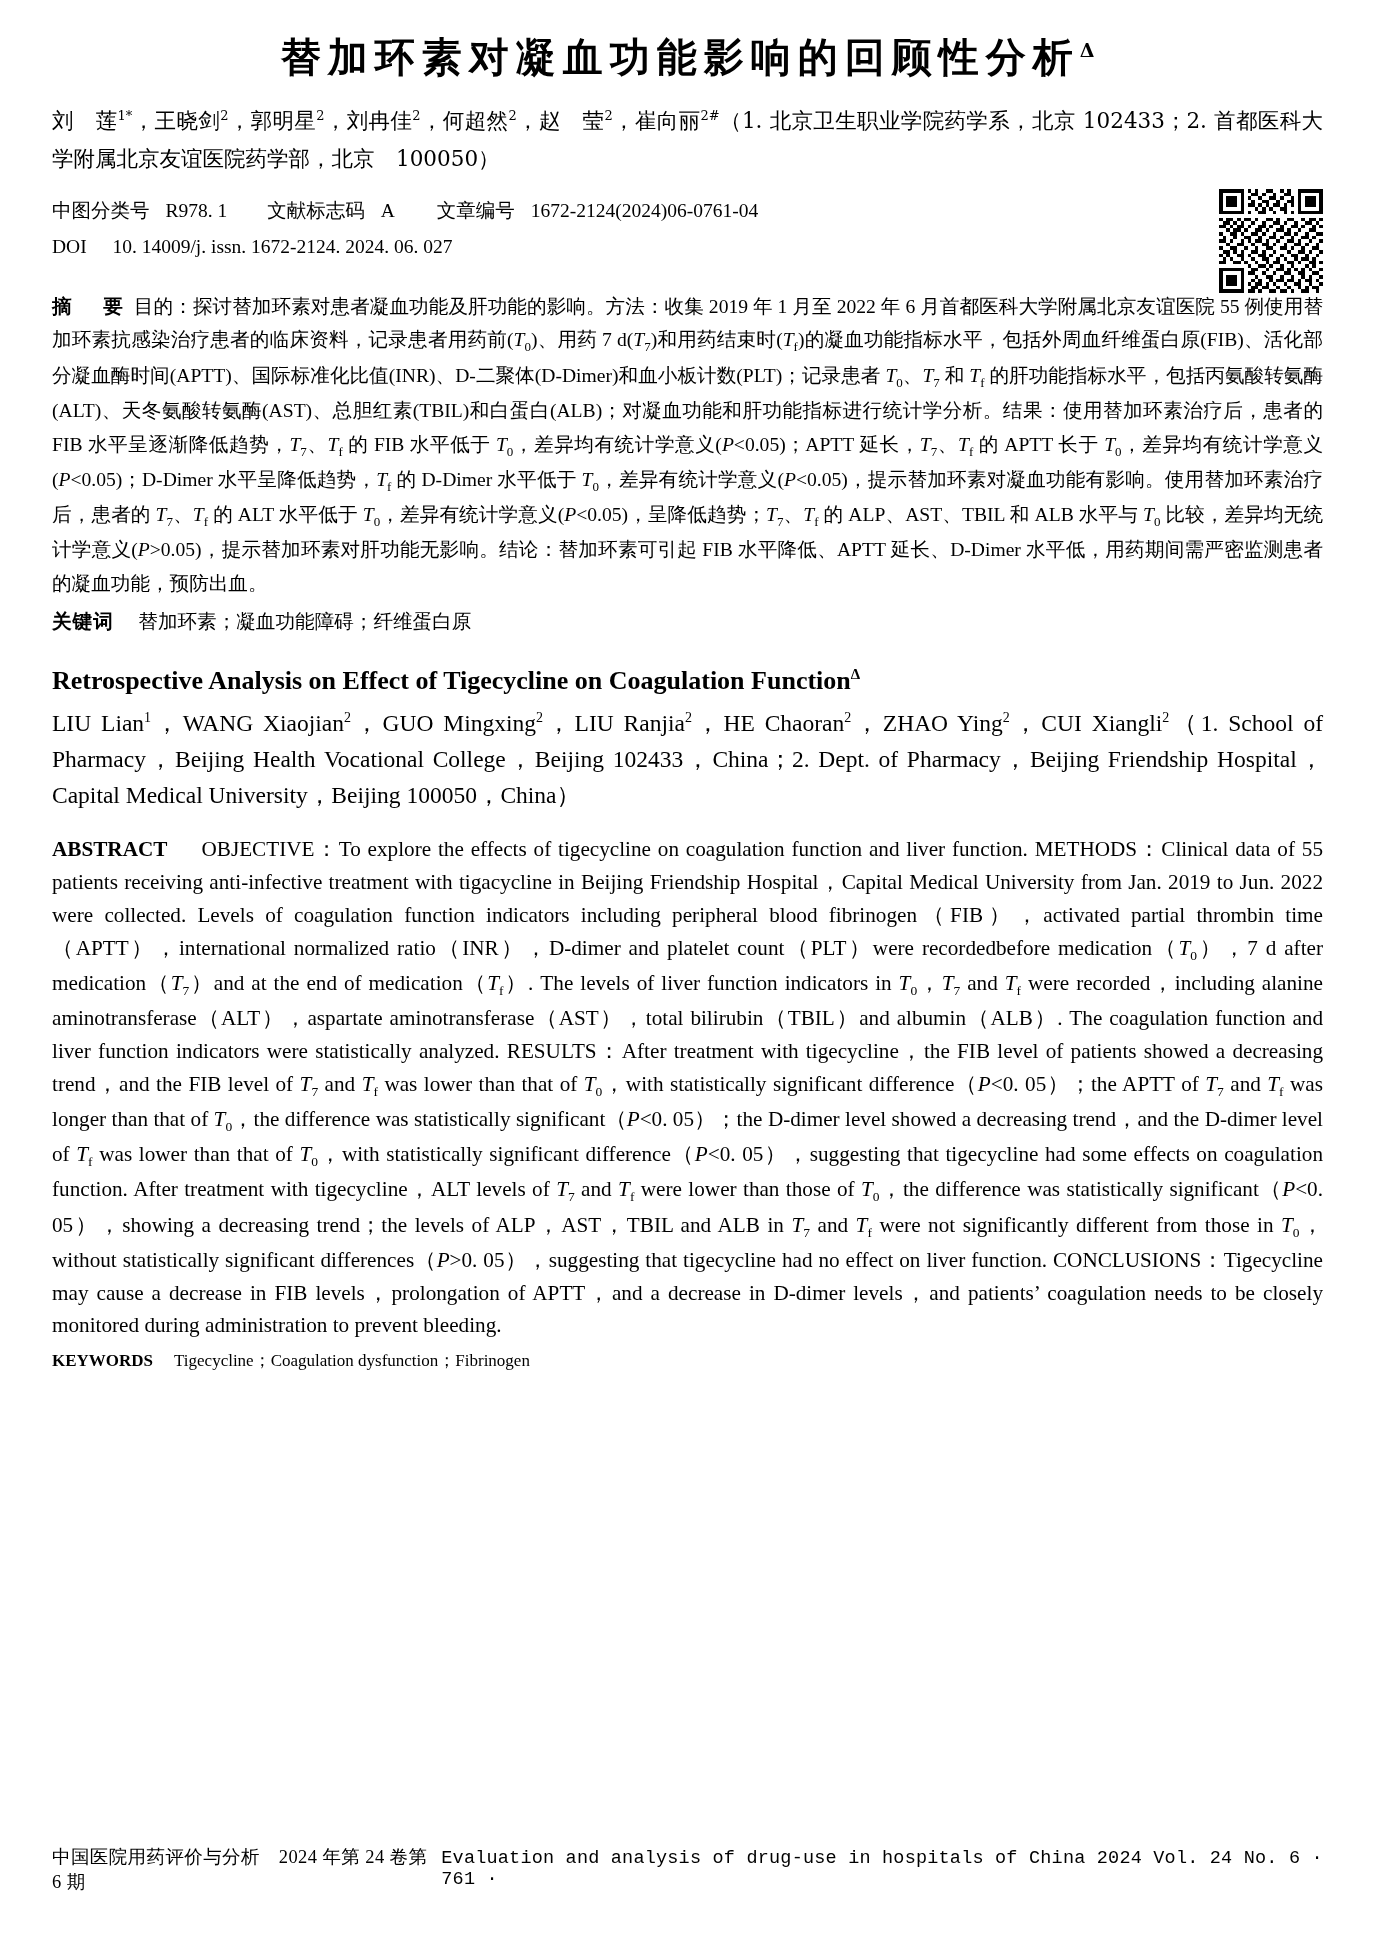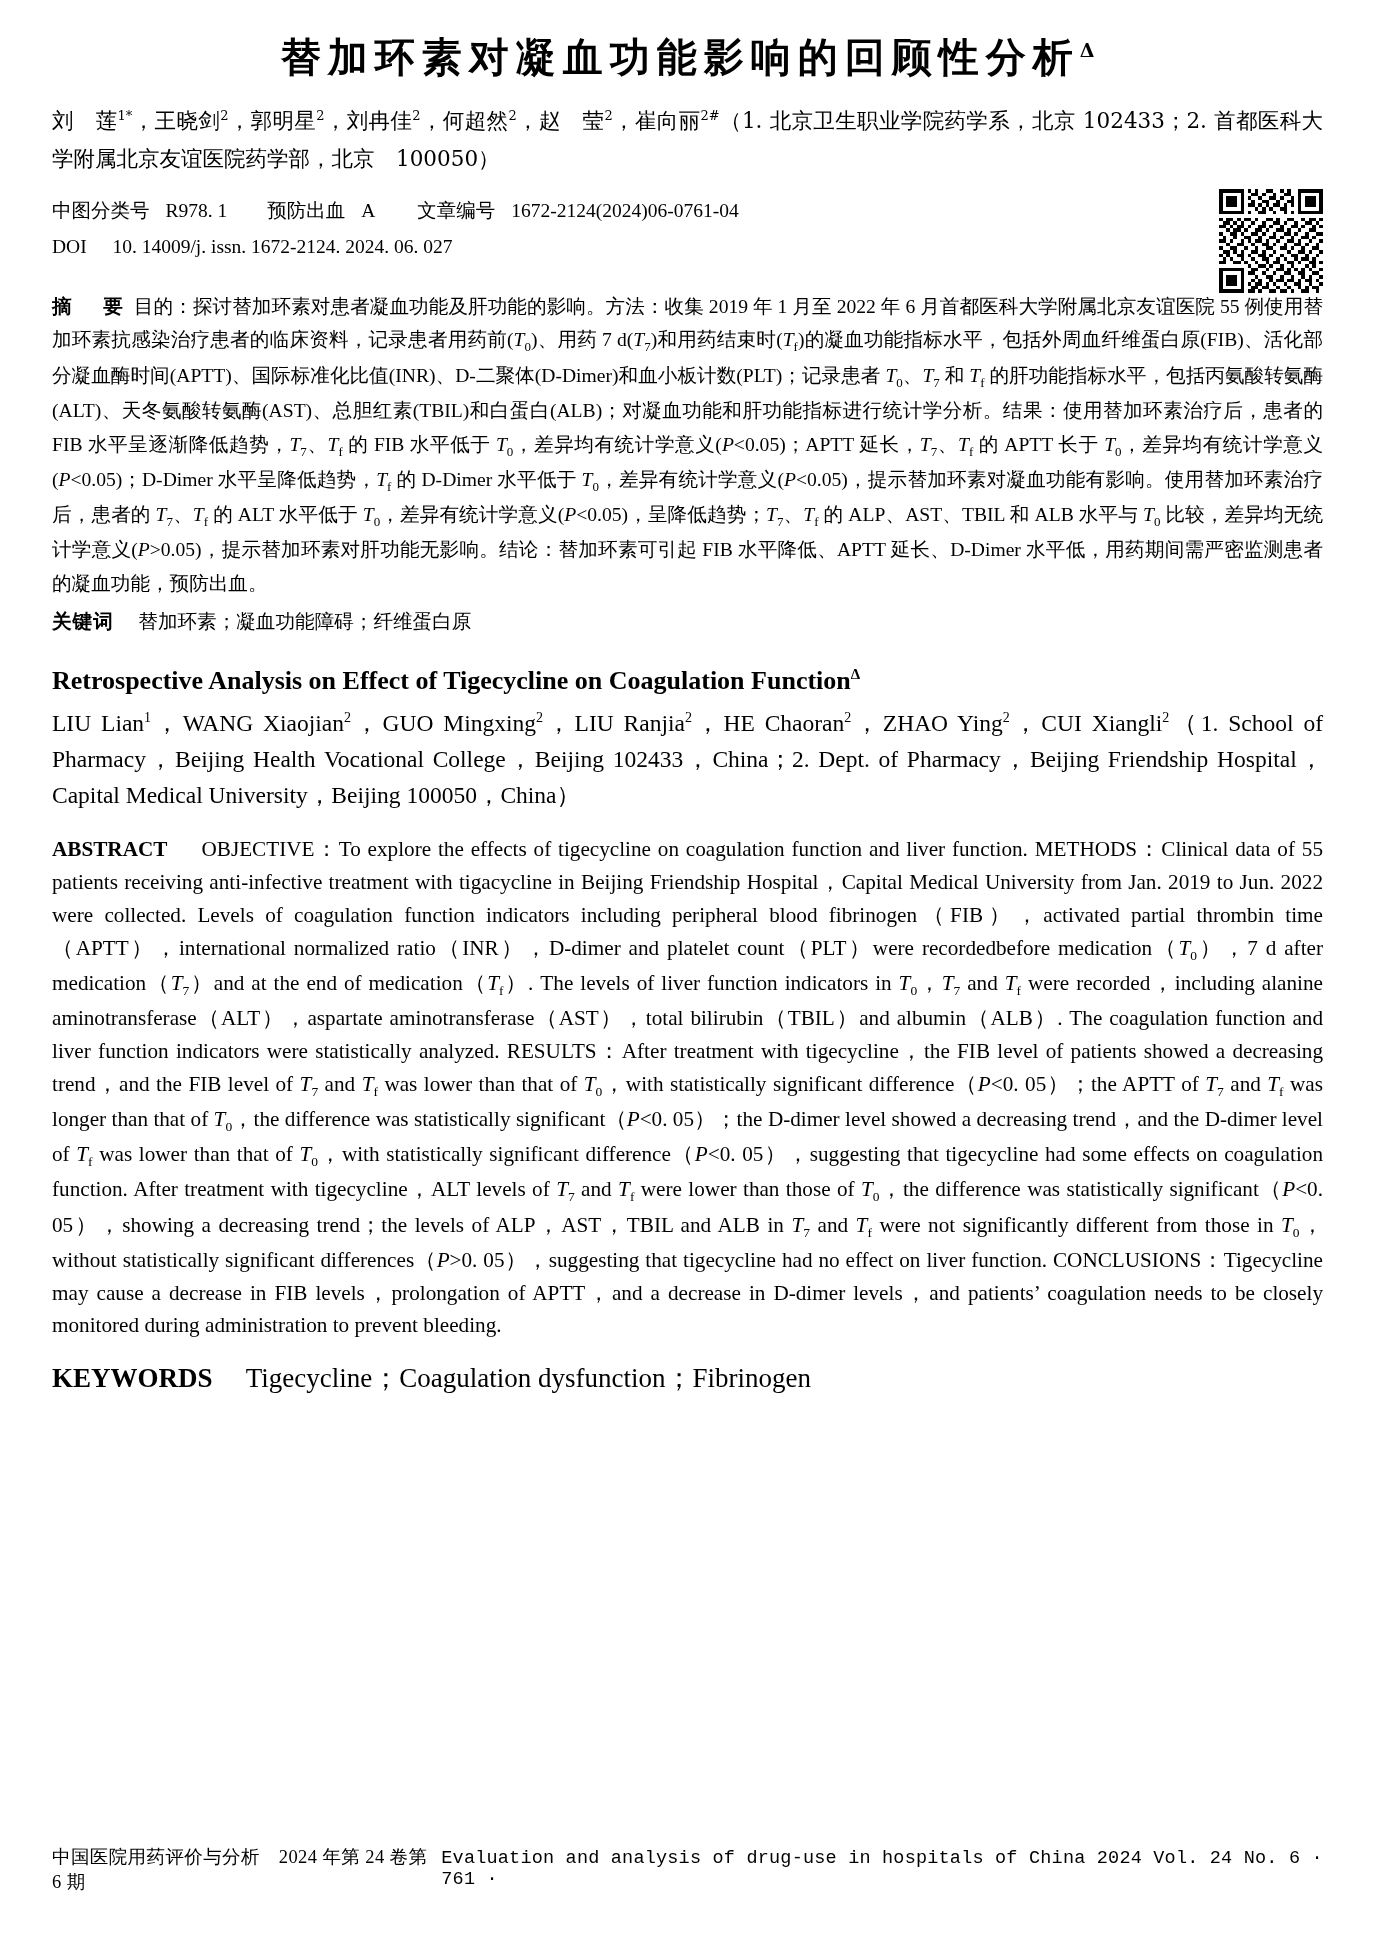--- a/index.html
+++ b/index.html
@@ -123,22 +123,22 @@
   
   .abs-en {
     margin-top: 20px;
     font-size: 21.2px;
     line-height: 1.55;
     text-align: justify;
   }
   .abs-en b { font-weight: 700; }
   .abs-en sub { font-size: 13.5px; vertical-align: sub; }
   .kw-en {
-    margin-top: 16px;
-    font-size: 27px;
+    margin-top: 6px;
+    font-size: 17px;
     line-height: 1.55;
   }
   .kw-en b { font-weight: 700; }
 
   
   .footnotes {
     position: absolute;
     left: 52px;
     right: 52px;
     bottom: 86px;
@@ -178,21 +178,21 @@
   <div class="authors-cn">
     刘　莲<sup>1*</sup>，王晓剑<sup>2</sup>，郭明星<sup>2</sup>，刘冉佳<sup>2</sup>，何超然<sup>2</sup>，赵　莹<sup>2</sup>，崔向丽<sup>2#</sup>（1. 北京卫生职业学院药学系，北京 102433；2. 首都医科大学附属北京友谊医院药学部，北京　100050）
   </div>
 
   <div class="class-block">
     <div class="class-line">
       <span class="seg">中图分类号</span>
       <span class="gap-c"></span>
       <span class="seg">R978. 1</span>
       <span class="gap-a"></span>
-      <span class="seg">预防出血</span>
+      <span class="seg">文献标志码</span>
       <span class="gap-c"></span>
       <span class="seg">A</span>
       <span class="gap-b"></span>
       <span class="seg">文章编号</span>
       <span class="gap-c"></span>
       <span class="seg">1672-2124(2024)06-0761-04</span>
     </div>
     <div class="doi-line">
       <span>DOI</span>
       <span class="gap-c"></span>

